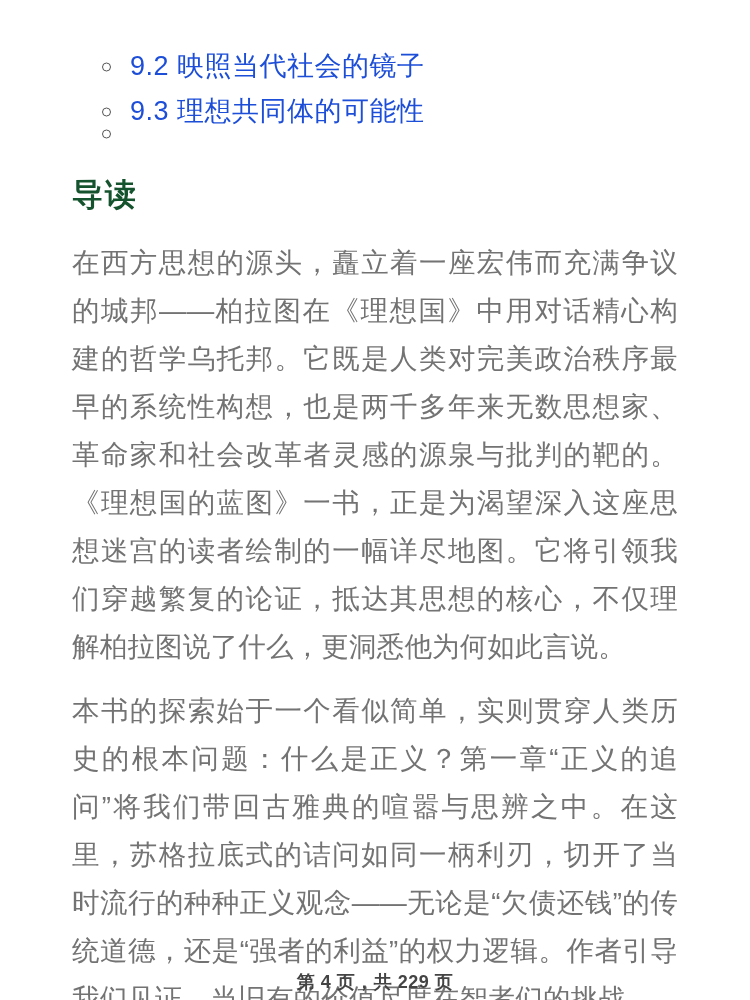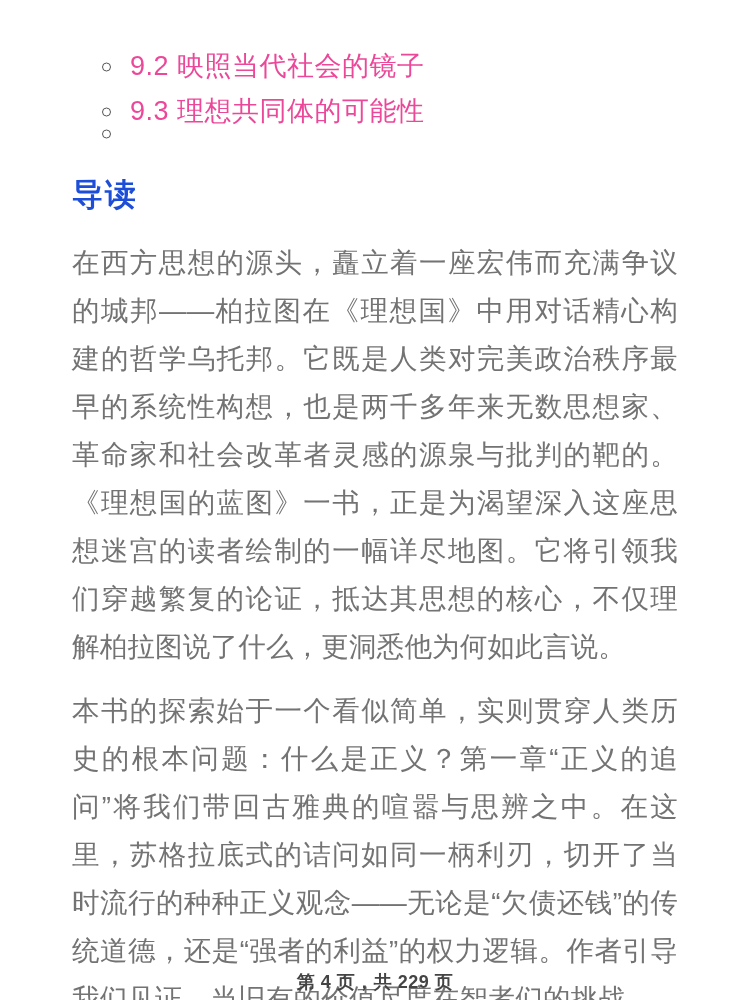--- a/index.html
+++ b/index.html
@@ -24,39 +24,39 @@
   }
   .toc-list {
     list-style: none;
     margin: 0 0 0 0;
     padding: 0 0 0 24px;
   }
   .toc-item {
     position: relative;
     font-size: 27px;
     line-height: 45px;
-    color: #ec4899;
+    color: #1d4ed8;
     letter-spacing: 0.5px;
     padding-left: 34px;
     white-space: nowrap;
   }
   .toc-item .bullet {
     position: absolute;
     left: 6px;
     top: 50%;
     transform: translateY(-50%);
     width: 9px;
     height: 9px;
     border: 1.6px solid #555;
     border-radius: 50%;
     box-sizing: border-box;
     display: block;
   }
   .section-title {
-    color: #1d4ed8;
+    color: #14532d;
     font-size: 31px;
     font-weight: bold;
     letter-spacing: 2px;
     margin: 42px 0 26px 0;
     padding: 0;
     line-height: 1.2;
   }
   .para {
     font-size: 27.5px;
     line-height: 48px;

